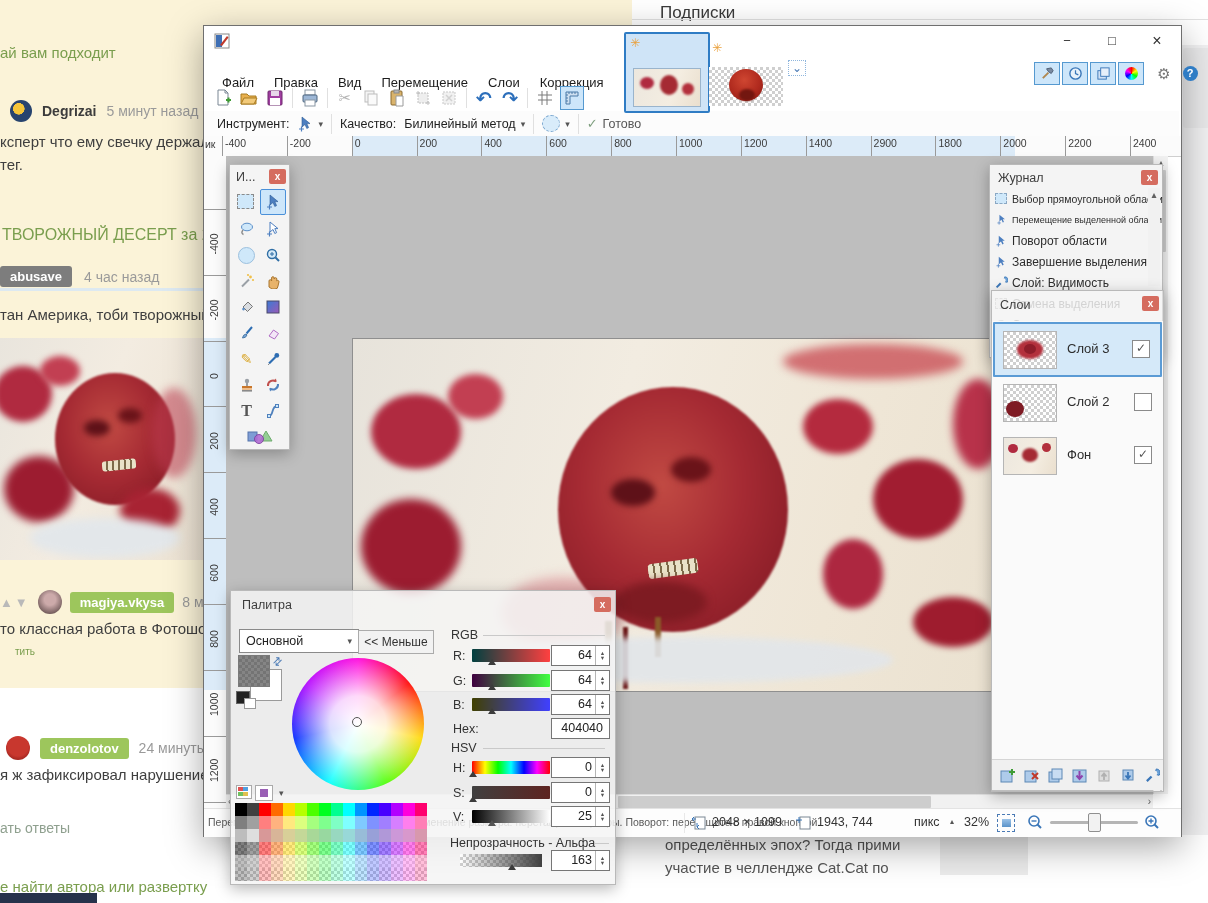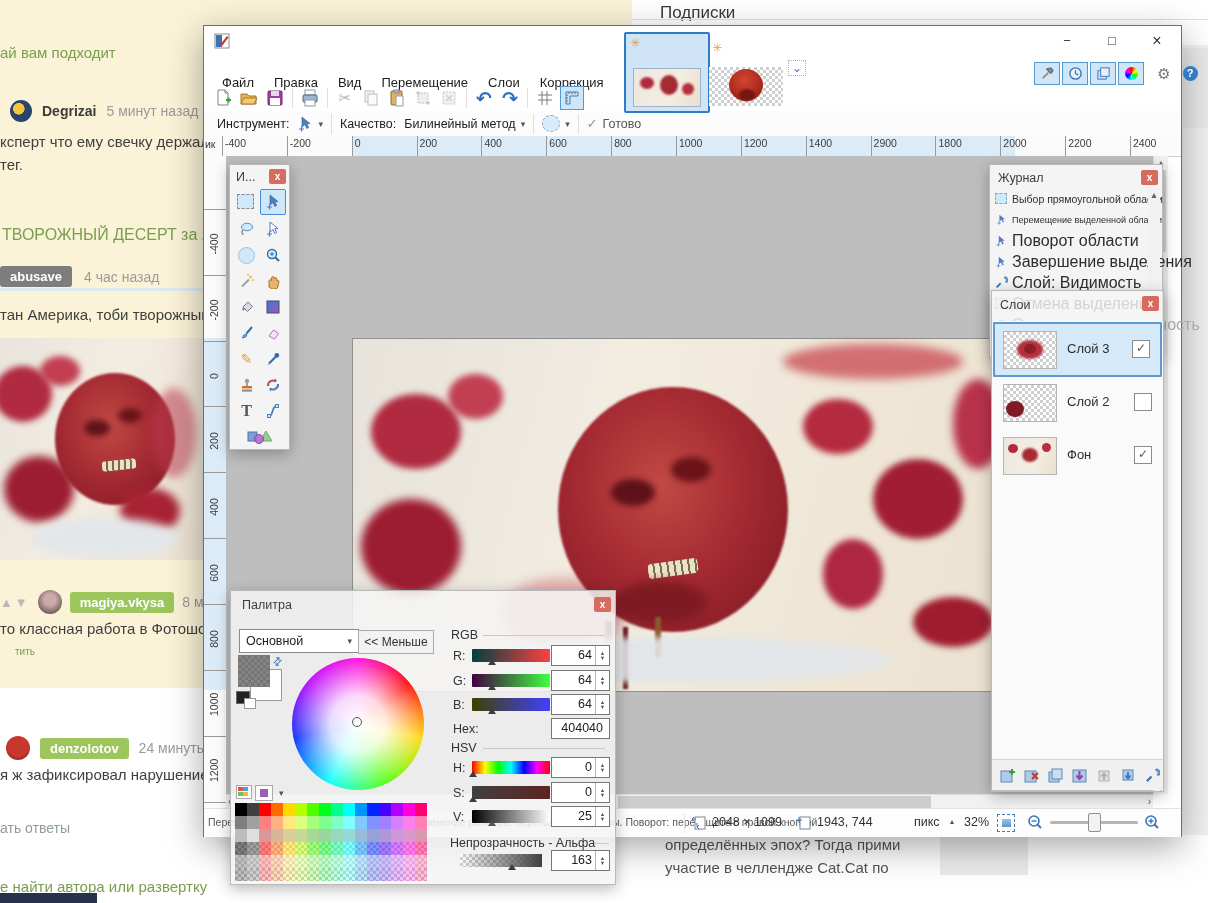--- a/index.html
+++ b/index.html
@@ -54,21 +54,21 @@
   .st-hint{font-size:10.5px;color:#5a5a5a;white-space:nowrap}
   
   .panel{background:#f4f4f4;border:1px solid #b9b9b9;box-shadow:0 4px 14px rgba(0,0,0,.28)}
   .panel-title{font-size:12.5px;color:#3d3d3d}
   .xbtn{width:17px;height:15px;background:#d56c5f;color:#fff;font-size:10px;font-weight:bold;line-height:15px;text-align:center;border-radius:2px}
   .checker-sm{background-image:linear-gradient(45deg,#cfcfcf 25%,transparent 25%,transparent 75%,#cfcfcf 75%),linear-gradient(45deg,#cfcfcf 25%,transparent 25%,transparent 75%,#cfcfcf 75%);background-size:6px 6px;background-position:0 0,3px 3px;background-color:#fff}
   
   .tool-cell{width:24px;height:24px;display:flex;align-items:center;justify-content:center;border-radius:2px}
   .tool-sel{background:#cde6fa;border:1px solid #4a90d9}
   
-  .hist-item{display:flex;align-items:center;height:21px;padding-left:4px;font-size:16px;color:#2d2d2d;gap:4px;white-space:nowrap}
+  .hist-item{display:flex;align-items:center;height:21px;padding-left:4px;font-size:12px;color:#2d2d2d;gap:4px;white-space:nowrap}
   .hist-item .hicon{flex:0 0 14px;height:13px;display:flex;align-items:center;justify-content:center}
   .sz11{font-size:10.5px}.sz9{font-size:9px}
   .gray-item{color:#a9a9a9}
   
   .layer-name{font-size:13px;color:#2d2d2d}
   .chk{width:16px;height:16px;background:#fff;border:1px solid #8a8a8a;font-size:12px;color:#555;text-align:center;line-height:15px}
   .lyr-btn{width:21px;height:19px;display:flex;align-items:center;justify-content:center}
   
   .palette{background:rgba(245,245,245,.85);border:1px solid #b9b9b9;box-shadow:0 4px 14px rgba(0,0,0,.28)}
   .pal-label{font-size:12.5px;color:#333}

